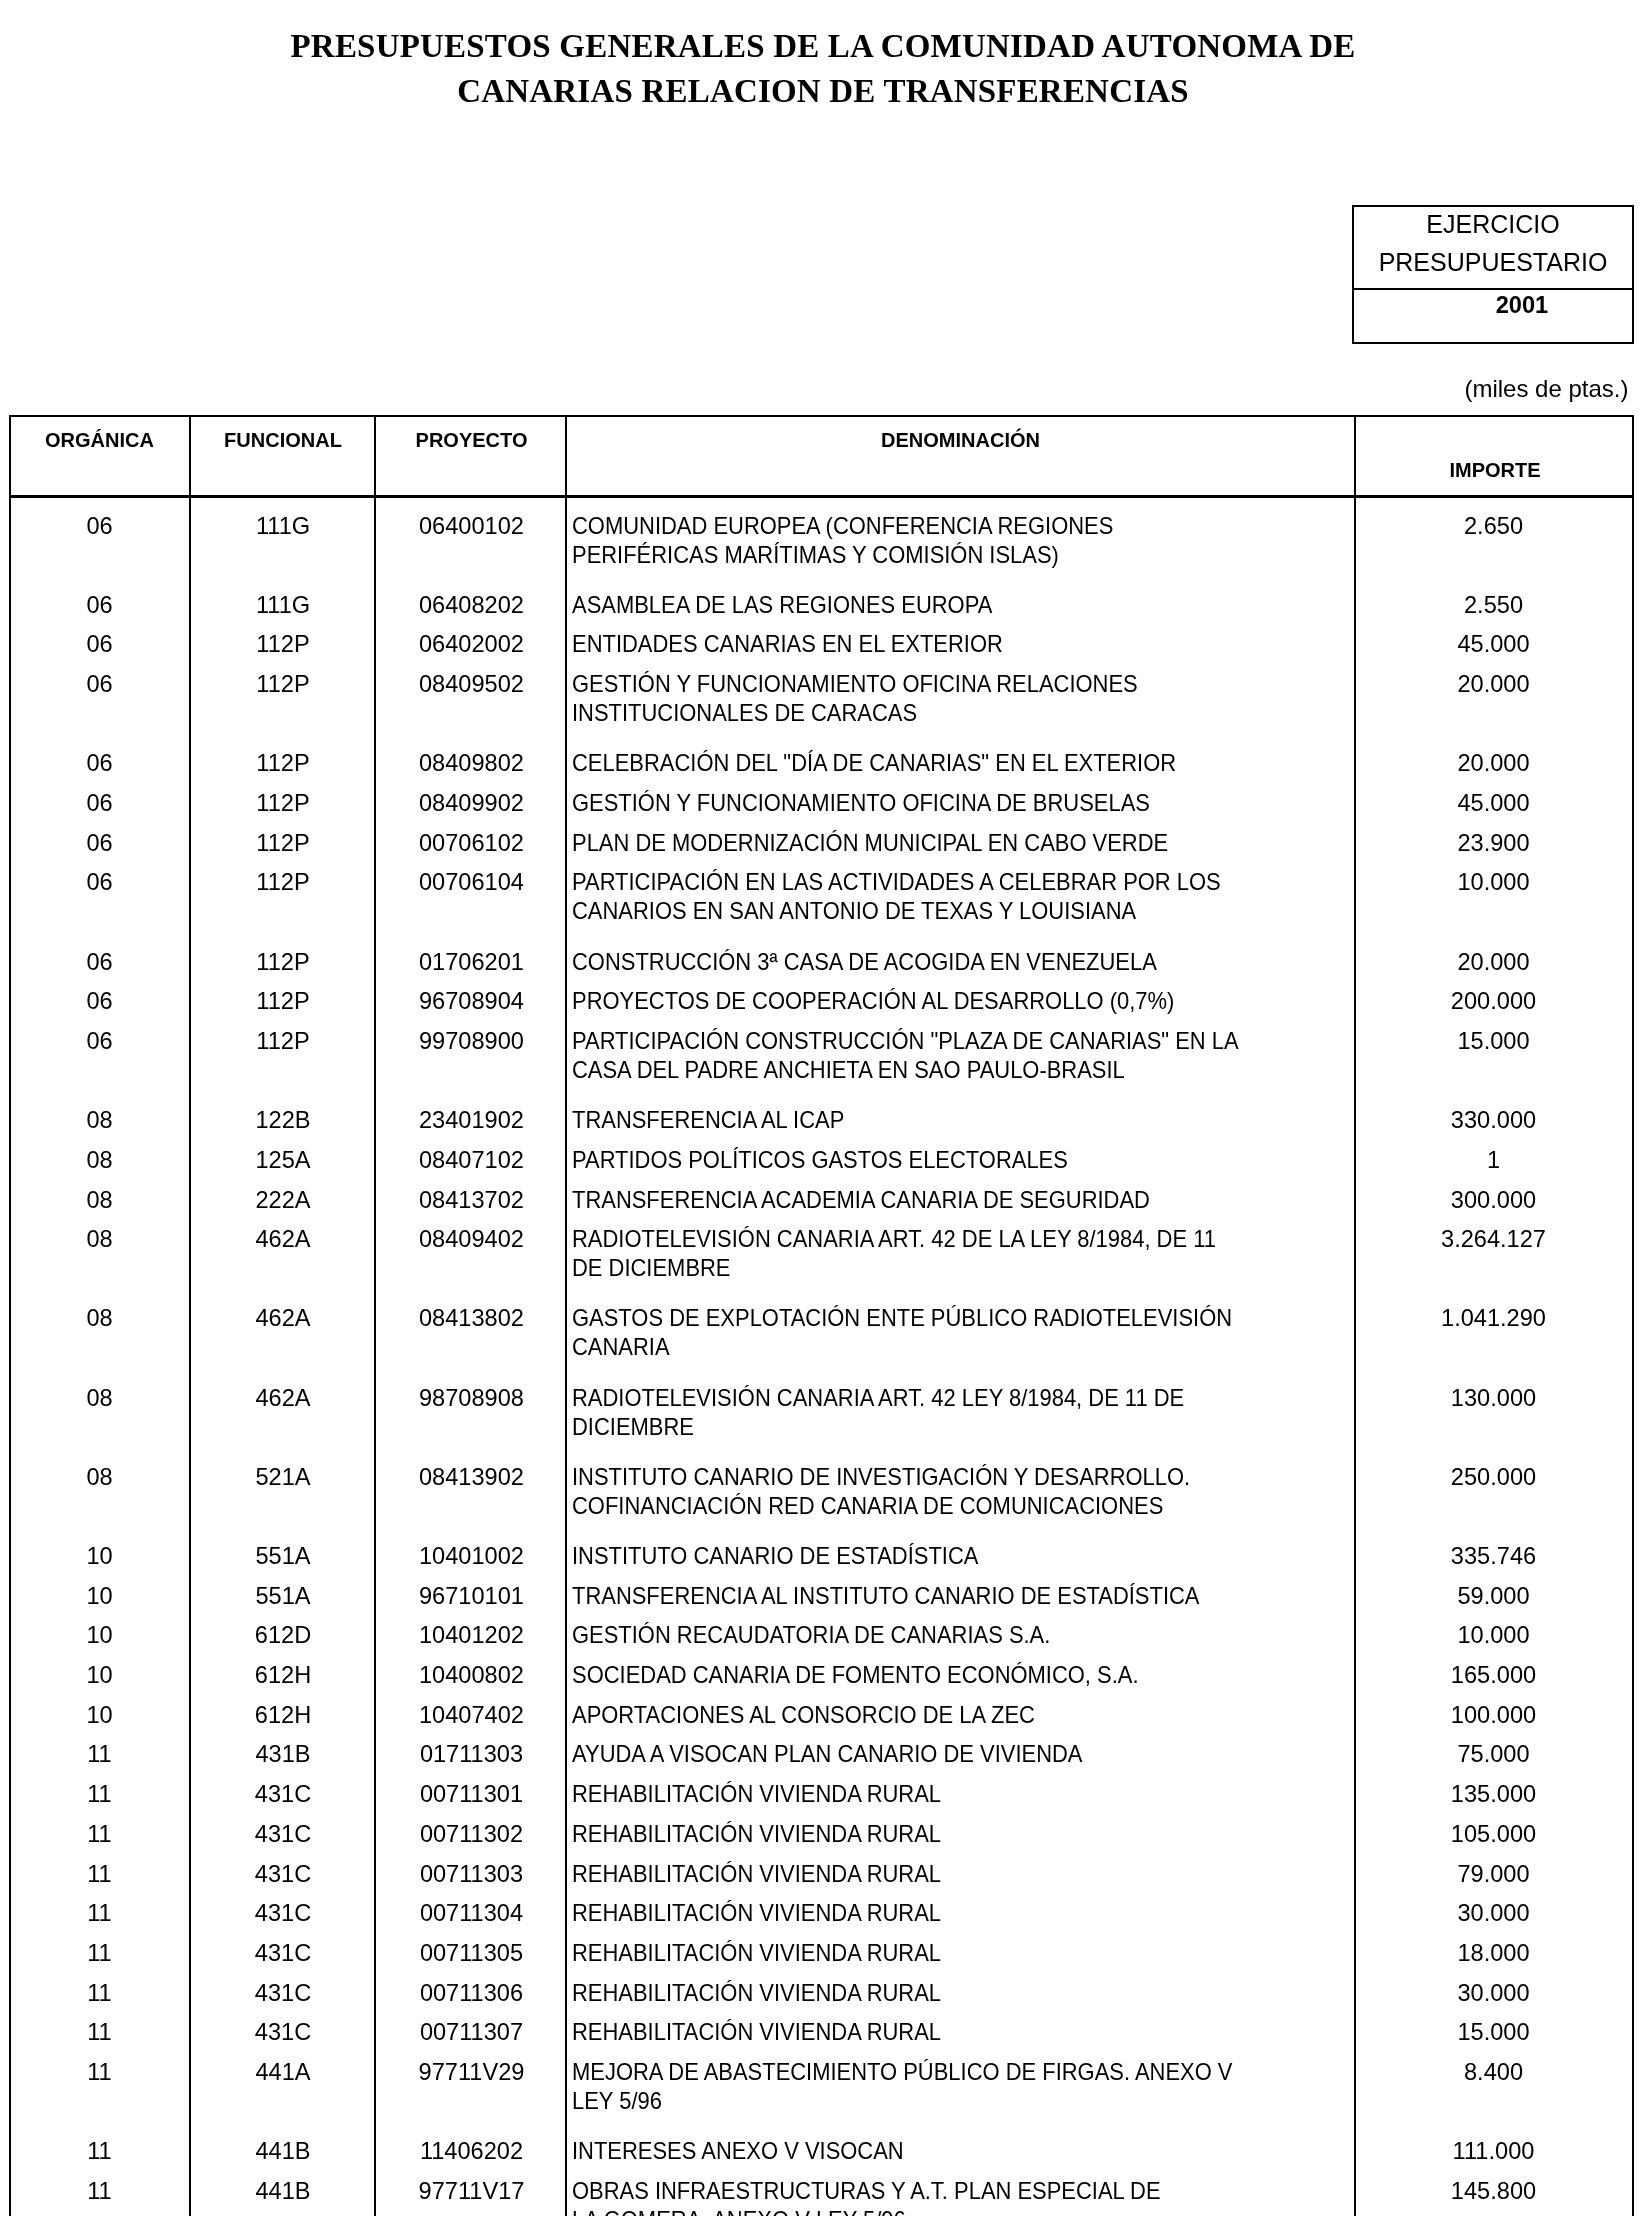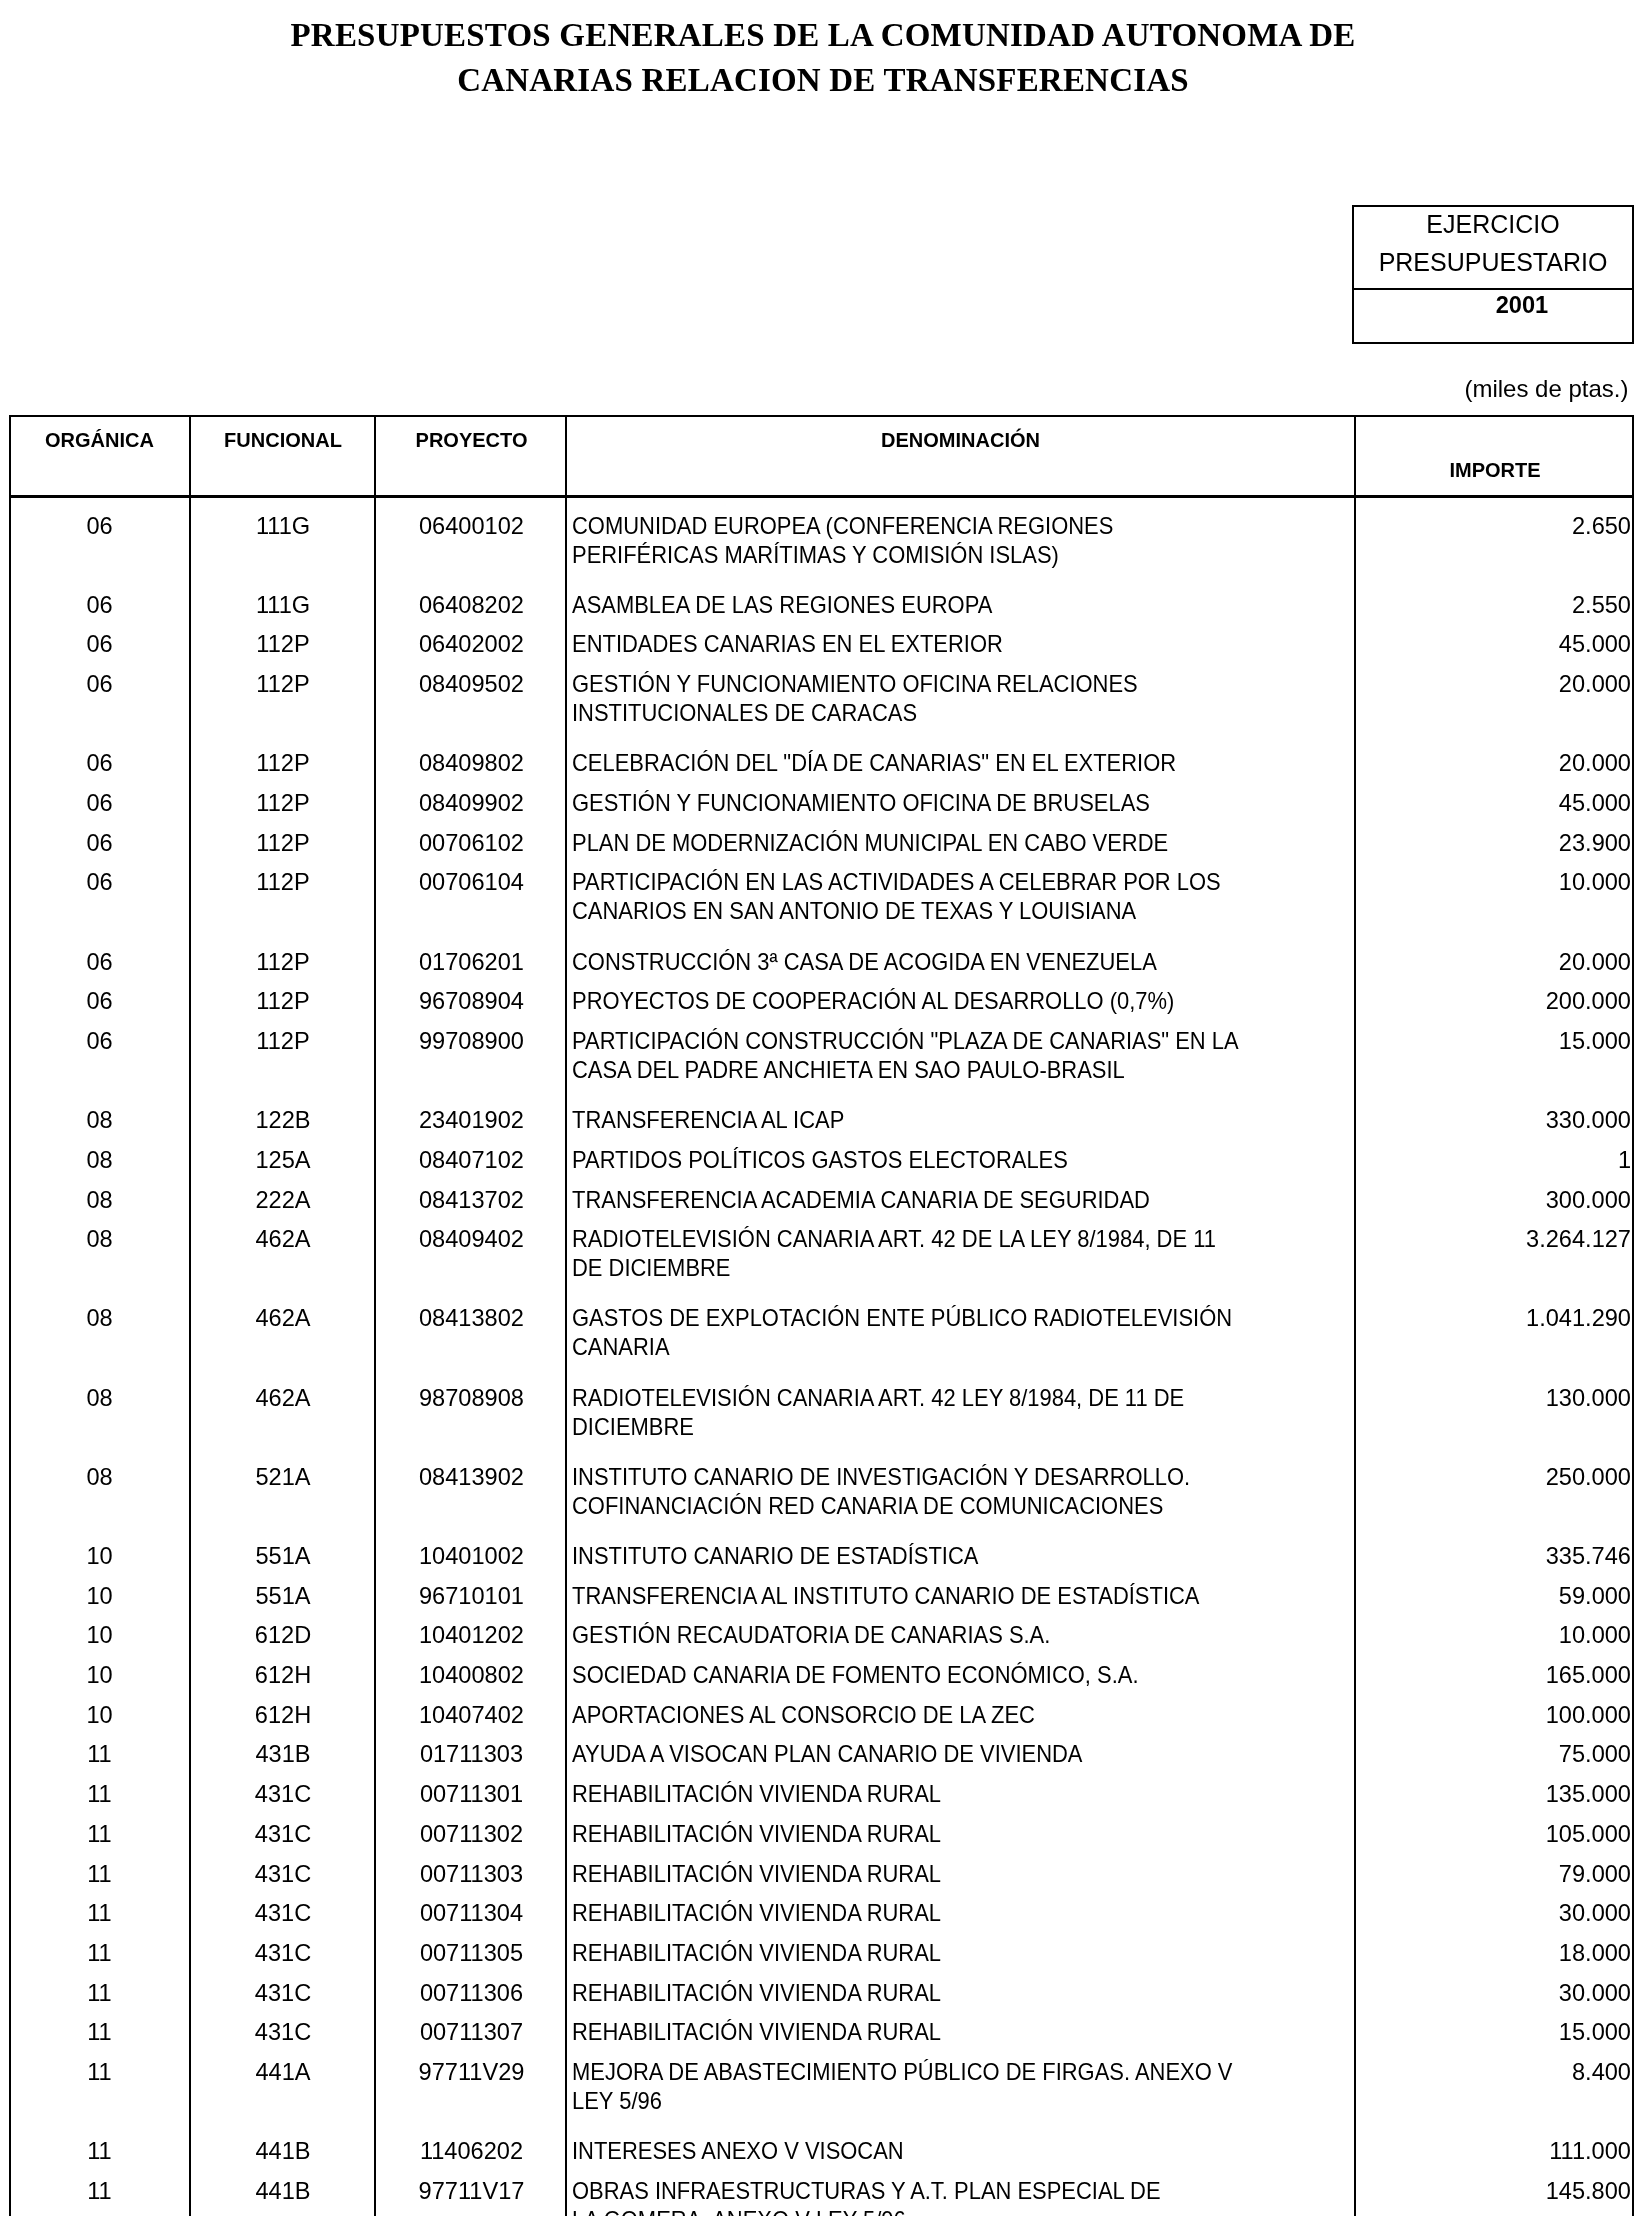--- a/index.html
+++ b/index.html
@@ -1,20 +1,20 @@
 <!DOCTYPE html>
 <html style="font-size:12px"><head>
 <meta charset="utf-8">
 <style>
   html, body { margin: 0; padding: 0; background: #ffffff; }
   body { width: 1646px; height: 2216px; position: relative; overflow: hidden; color: #000; }
   .title {
     position: absolute; left: 0; width: 1646px; text-align: center;
     font-family: "Liberation Serif", "DejaVu Serif", serif; font-weight: bold;
-    font-size: 33px; line-height: 43px; letter-spacing: 0.2px;
+    font-size: 33px; line-height: 43px; letter-spacing: 0.2px; margin-top: 11px;
   }
   .ej-box {
     position: absolute; left: 1352px; top: 205px; width: 278px; height: 135px;
     border: 2.3px solid #000; font-family: "Liberation Sans", sans-serif;
   }
   .ej-line { position: absolute; left: 0; width: 100%; text-align: center; font-size: 25px; }
   .ej-div { position: absolute; left: 0; width: 100%; top: 81px; border-top: 2.3px solid #000; }
   .ej-year { font-weight: bold; font-size: 23.6px; }
   .units {
     position: absolute; right: 17.5px; top: 375px;
@@ -25,21 +25,21 @@
   .vline { position: absolute; top: 0; bottom: 0; border-left: 2.3px solid #000; }
   .hdr-bottom { position: absolute; left: 0; right: 0; top: 80px; border-top: 3px solid #000; }
   .hdr-cell { position: absolute; top: 14px; font-weight: bold; font-size: 20px; text-align: center; white-space: nowrap; }
   .row { position: absolute; left: 0; width: 1625px; font-size: 23.6px; line-height: 29px; }
   .cell { position: absolute; top: 0; white-space: nowrap; }
   .c-org { left: 0; width: 181px; text-align: center; }
   .c-fun { left: 181px; width: 186px; text-align: center; }
   .c-pro { left: 367px; width: 191px; text-align: center; }
   .c-den { left: 563px; width: 776px; white-space: normal; transform-origin: left top; }
   .c-den span { display: block; white-space: nowrap; transform: scaleX(0.93); transform-origin: left top; }
-  .c-imp { left: 1347px; width: 275px; text-align: right; }
+  .c-imp { left: 1347px; width: 275px; text-align: center; }
 </style>
 </head>
 <body>
 
 <div class="title" style="top:13.7px;">PRESUPUESTOS GENERALES DE LA COMUNIDAD AUTONOMA DE</div>
 <div class="title" style="top:59px;">CANARIAS RELACION DE TRANSFERENCIAS</div>
 
 <div class="ej-box">
   <div class="ej-line" style="top:3px;">EJERCICIO</div>
   <div class="ej-line" style="top:41px;">PRESUPUESTARIO</div>

